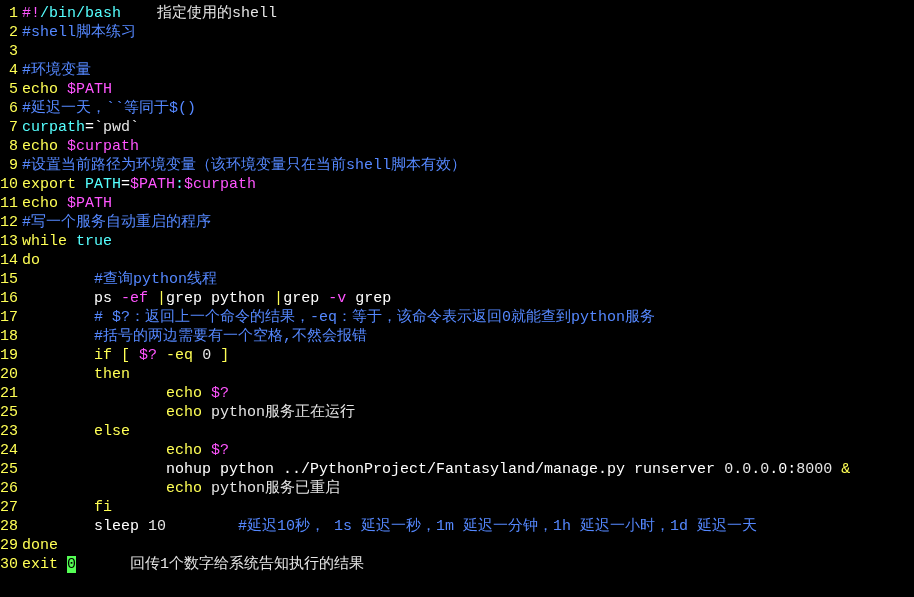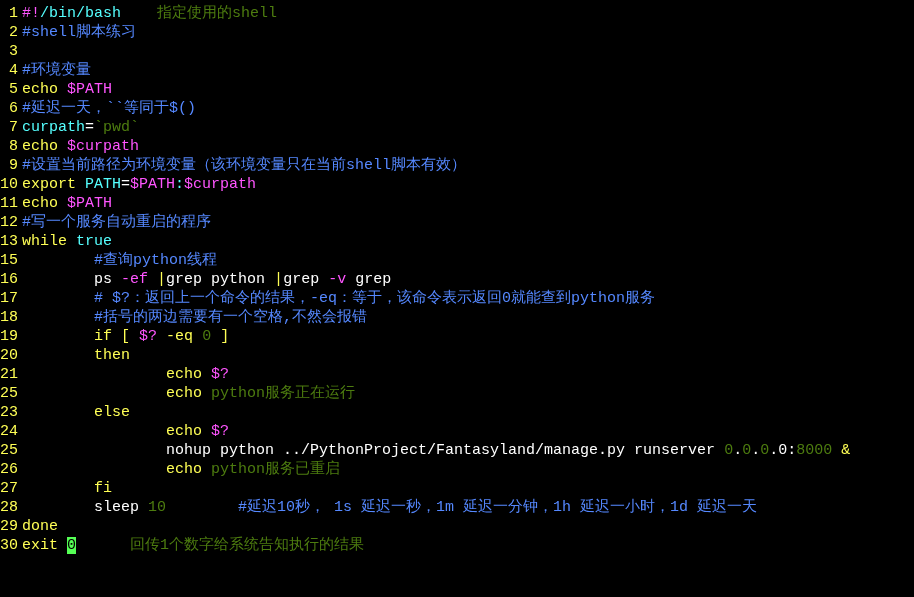--- a/index.html
+++ b/index.html
@@ -24,21 +24,21 @@
     user-select:none;
     flex-shrink:0;
   }
   .code {
     flex:1;
     white-space:pre;
   }
   
   .mag { color:#ff55ff; }
   .cyn { color:#55ffff;text-align:right; }
-  .red { color:#4d7c0f; }
+  .red { color:#e5e5e5; }
   .ylw { color:#ffff55;font-family:Liberation Mono, monospace; }
   .wht { color:#ffffff; }
   .blu { color:#5588ff; }
   .sel { background:#55ff55; color:#000; }
 </style>
 </head>
 <body>
 
 <div id="editor">
     <div class="line"><span class="gutter">1</span><span class="code"><span class="mag">#!</span><span class="cyn">/bin/bash</span><span class="wht">    </span><span class="red">指定使用的shell</span></span></div>
@@ -47,20 +47,21 @@
     <div class="line"><span class="gutter">4</span><span class="code"><span class="blu">#环境变量</span></span></div>
     <div class="line"><span class="gutter">5</span><span class="code"><span class="ylw">echo</span><span class="wht"> </span><span class="mag">$PATH</span></span></div>
     <div class="line"><span class="gutter">6</span><span class="code"><span class="blu">#延迟一天，``等同于$()</span></span></div>
     <div class="line"><span class="gutter">7</span><span class="code"><span class="cyn">curpath</span><span class="wht">=</span><span class="red">`pwd`</span></span></div>
     <div class="line"><span class="gutter">8</span><span class="code"><span class="ylw">echo</span><span class="wht"> </span><span class="mag">$curpath</span></span></div>
     <div class="line"><span class="gutter">9</span><span class="code"><span class="blu">#设置当前路径为环境变量（该环境变量只在当前shell脚本有效）</span></span></div>
     <div class="line"><span class="gutter">10</span><span class="code"><span class="ylw">export</span><span class="wht"> </span><span class="cyn">PATH</span><span class="wht">=</span><span class="mag">$PATH</span><span class="cyn">:</span><span class="mag">$curpath</span></span></div>
     <div class="line"><span class="gutter">11</span><span class="code"><span class="ylw">echo</span><span class="wht"> </span><span class="mag">$PATH</span></span></div>
     <div class="line"><span class="gutter">12</span><span class="code"><span class="blu">#写一个服务自动重启的程序</span></span></div>
     <div class="line"><span class="gutter">13</span><span class="code"><span class="ylw">while</span><span class="wht"> </span><span class="cyn">true</span></span></div>
+    <div class="line"><span class="gutter">14</span><span class="code"><span class="ylw">do</span></span></div>
     <div class="line"><span class="gutter">15</span><span class="code"><span class="wht">        </span><span class="blu">#查询python线程</span></span></div>
     <div class="line"><span class="gutter">16</span><span class="code"><span class="wht">        ps </span><span class="mag">-ef</span><span class="wht"> </span><span class="ylw">|</span><span class="wht">grep python </span><span class="ylw">|</span><span class="wht">grep </span><span class="mag">-v</span><span class="wht"> grep</span></span></div>
     <div class="line"><span class="gutter">17</span><span class="code"><span class="wht">        </span><span class="blu"># $?：返回上一个命令的结果，-eq：等于，该命令表示返回0就能查到python服务</span></span></div>
     <div class="line"><span class="gutter">18</span><span class="code"><span class="wht">        </span><span class="blu">#括号的两边需要有一个空格,不然会报错</span></span></div>
     <div class="line"><span class="gutter">19</span><span class="code"><span class="wht">        </span><span class="ylw">if</span><span class="wht"> </span><span class="ylw">[</span><span class="wht"> </span><span class="mag">$?</span><span class="wht"> </span><span class="ylw">-eq</span><span class="wht"> </span><span class="red">0</span><span class="wht"> </span><span class="ylw">]</span></span></div>
     <div class="line"><span class="gutter">20</span><span class="code"><span class="wht">        </span><span class="ylw">then</span></span></div>
     <div class="line"><span class="gutter">21</span><span class="code"><span class="wht">                </span><span class="ylw">echo</span><span class="wht"> </span><span class="mag">$?</span></span></div>
     <div class="line"><span class="gutter">25</span><span class="code"><span class="wht">                </span><span class="ylw">echo</span><span class="wht"> </span><span class="red">python服务正在运行</span></span></div>
     <div class="line"><span class="gutter">23</span><span class="code"><span class="wht">        </span><span class="ylw">else</span></span></div>
     <div class="line"><span class="gutter">24</span><span class="code"><span class="wht">                </span><span class="ylw">echo</span><span class="wht"> </span><span class="mag">$?</span></span></div>

